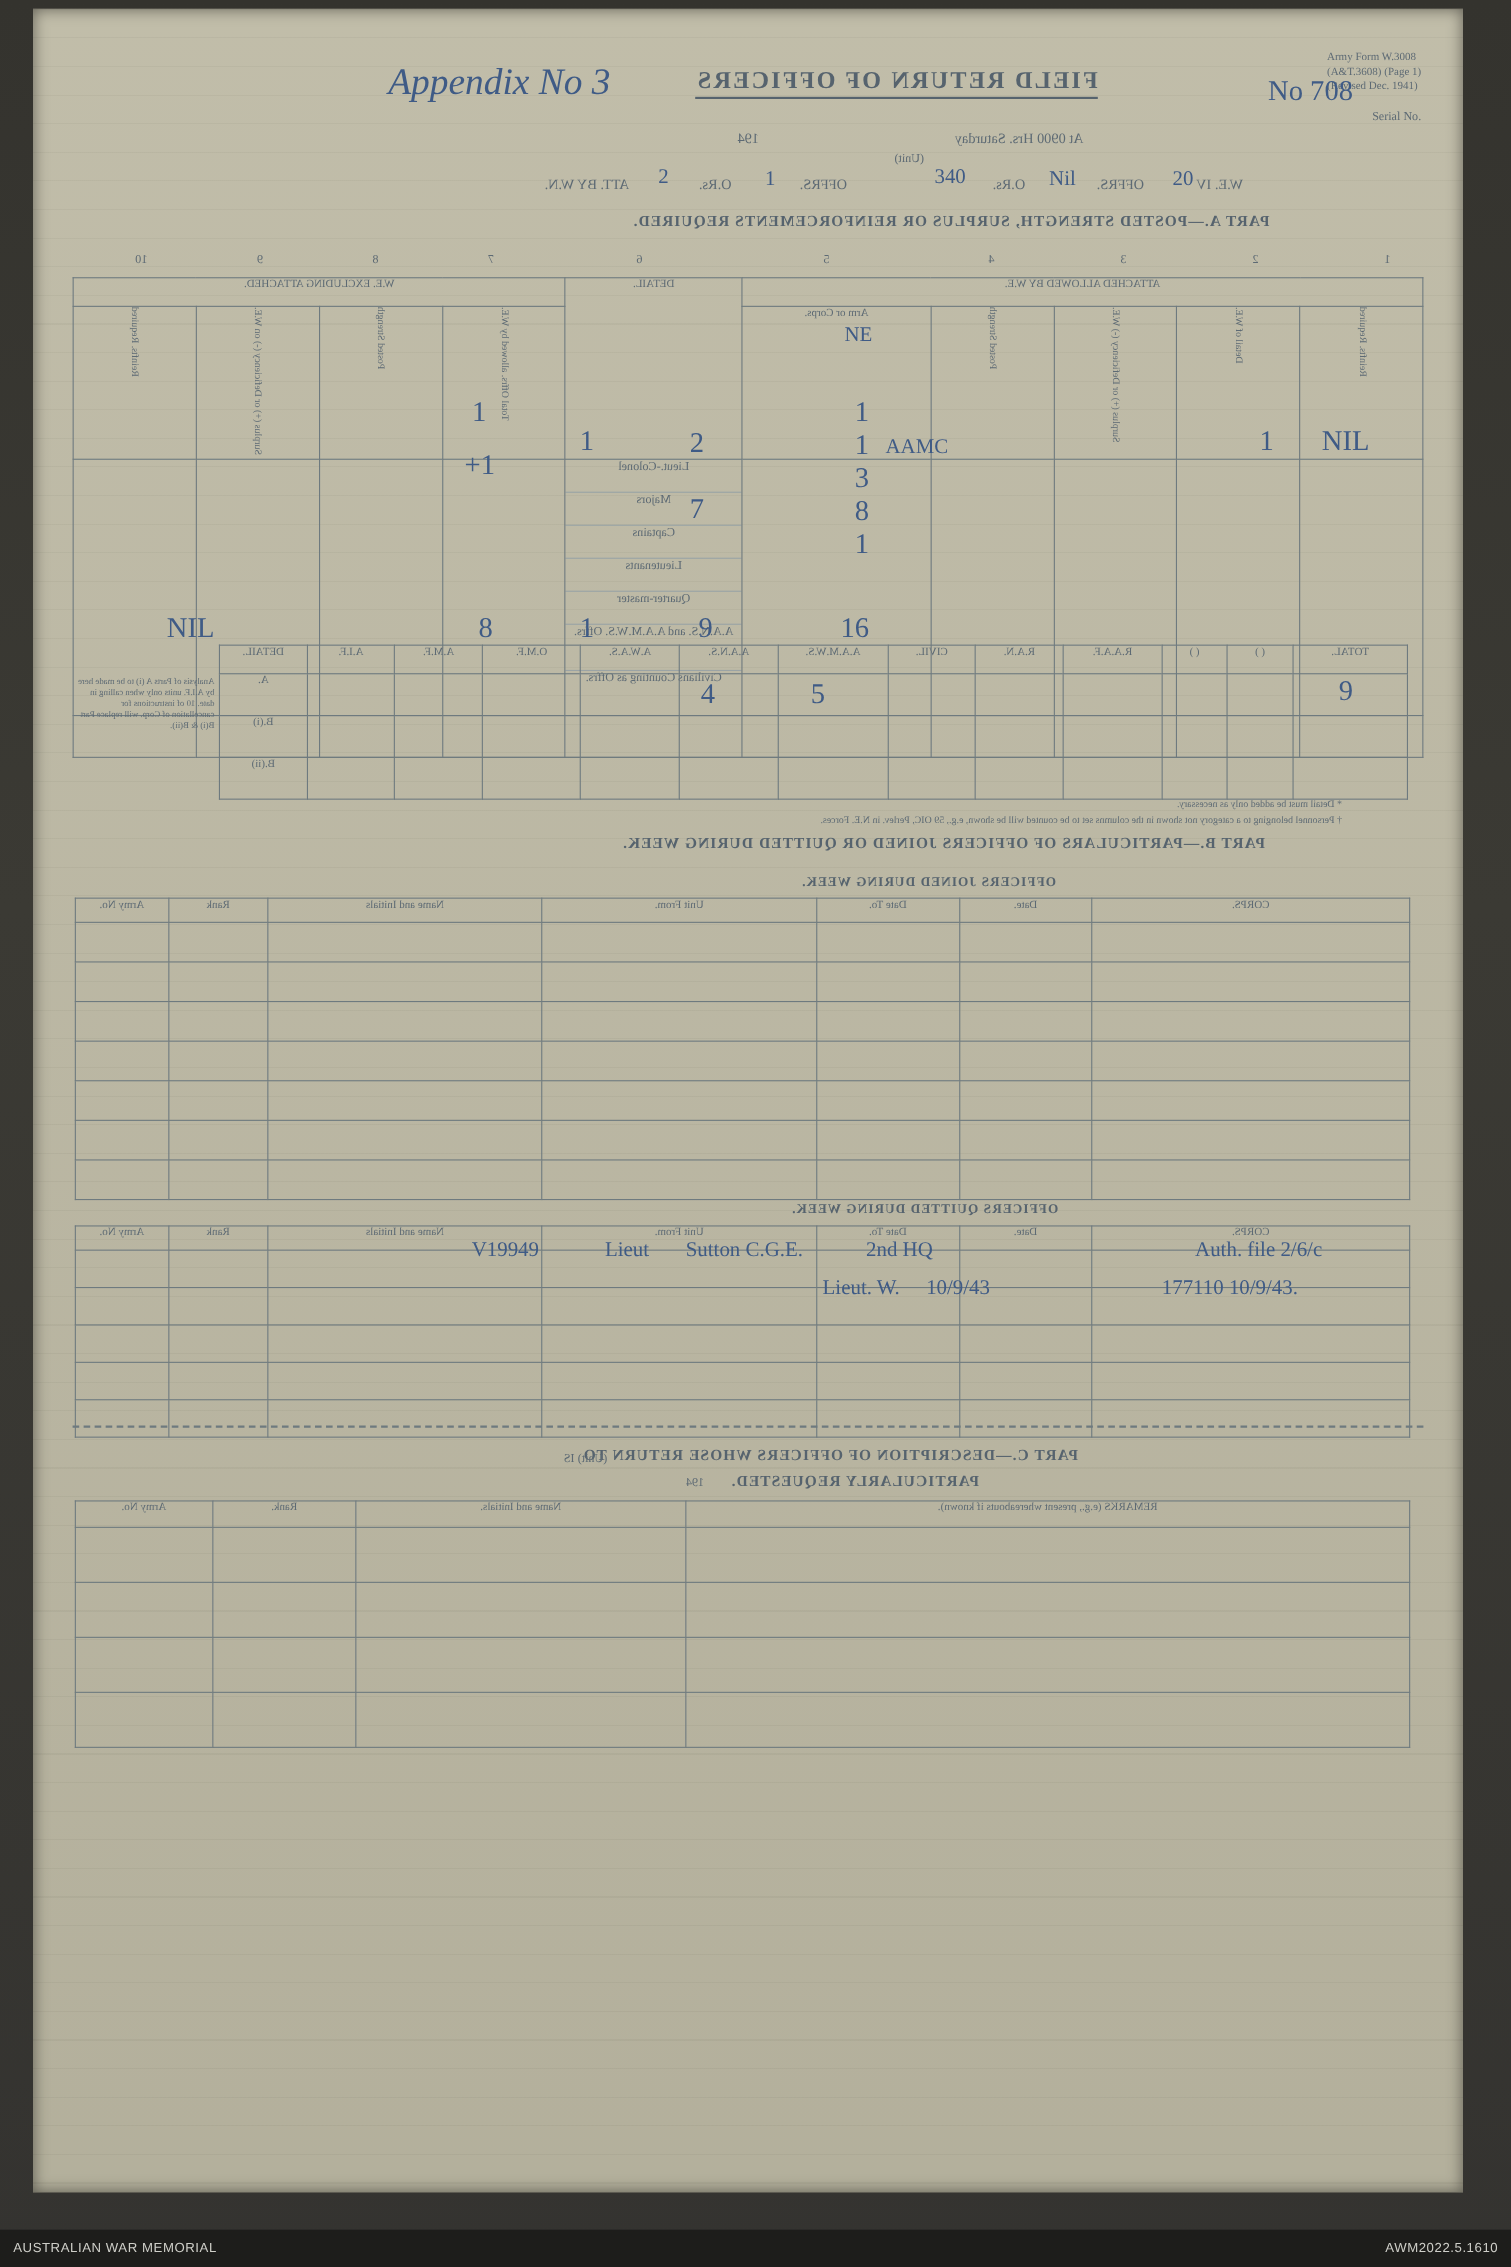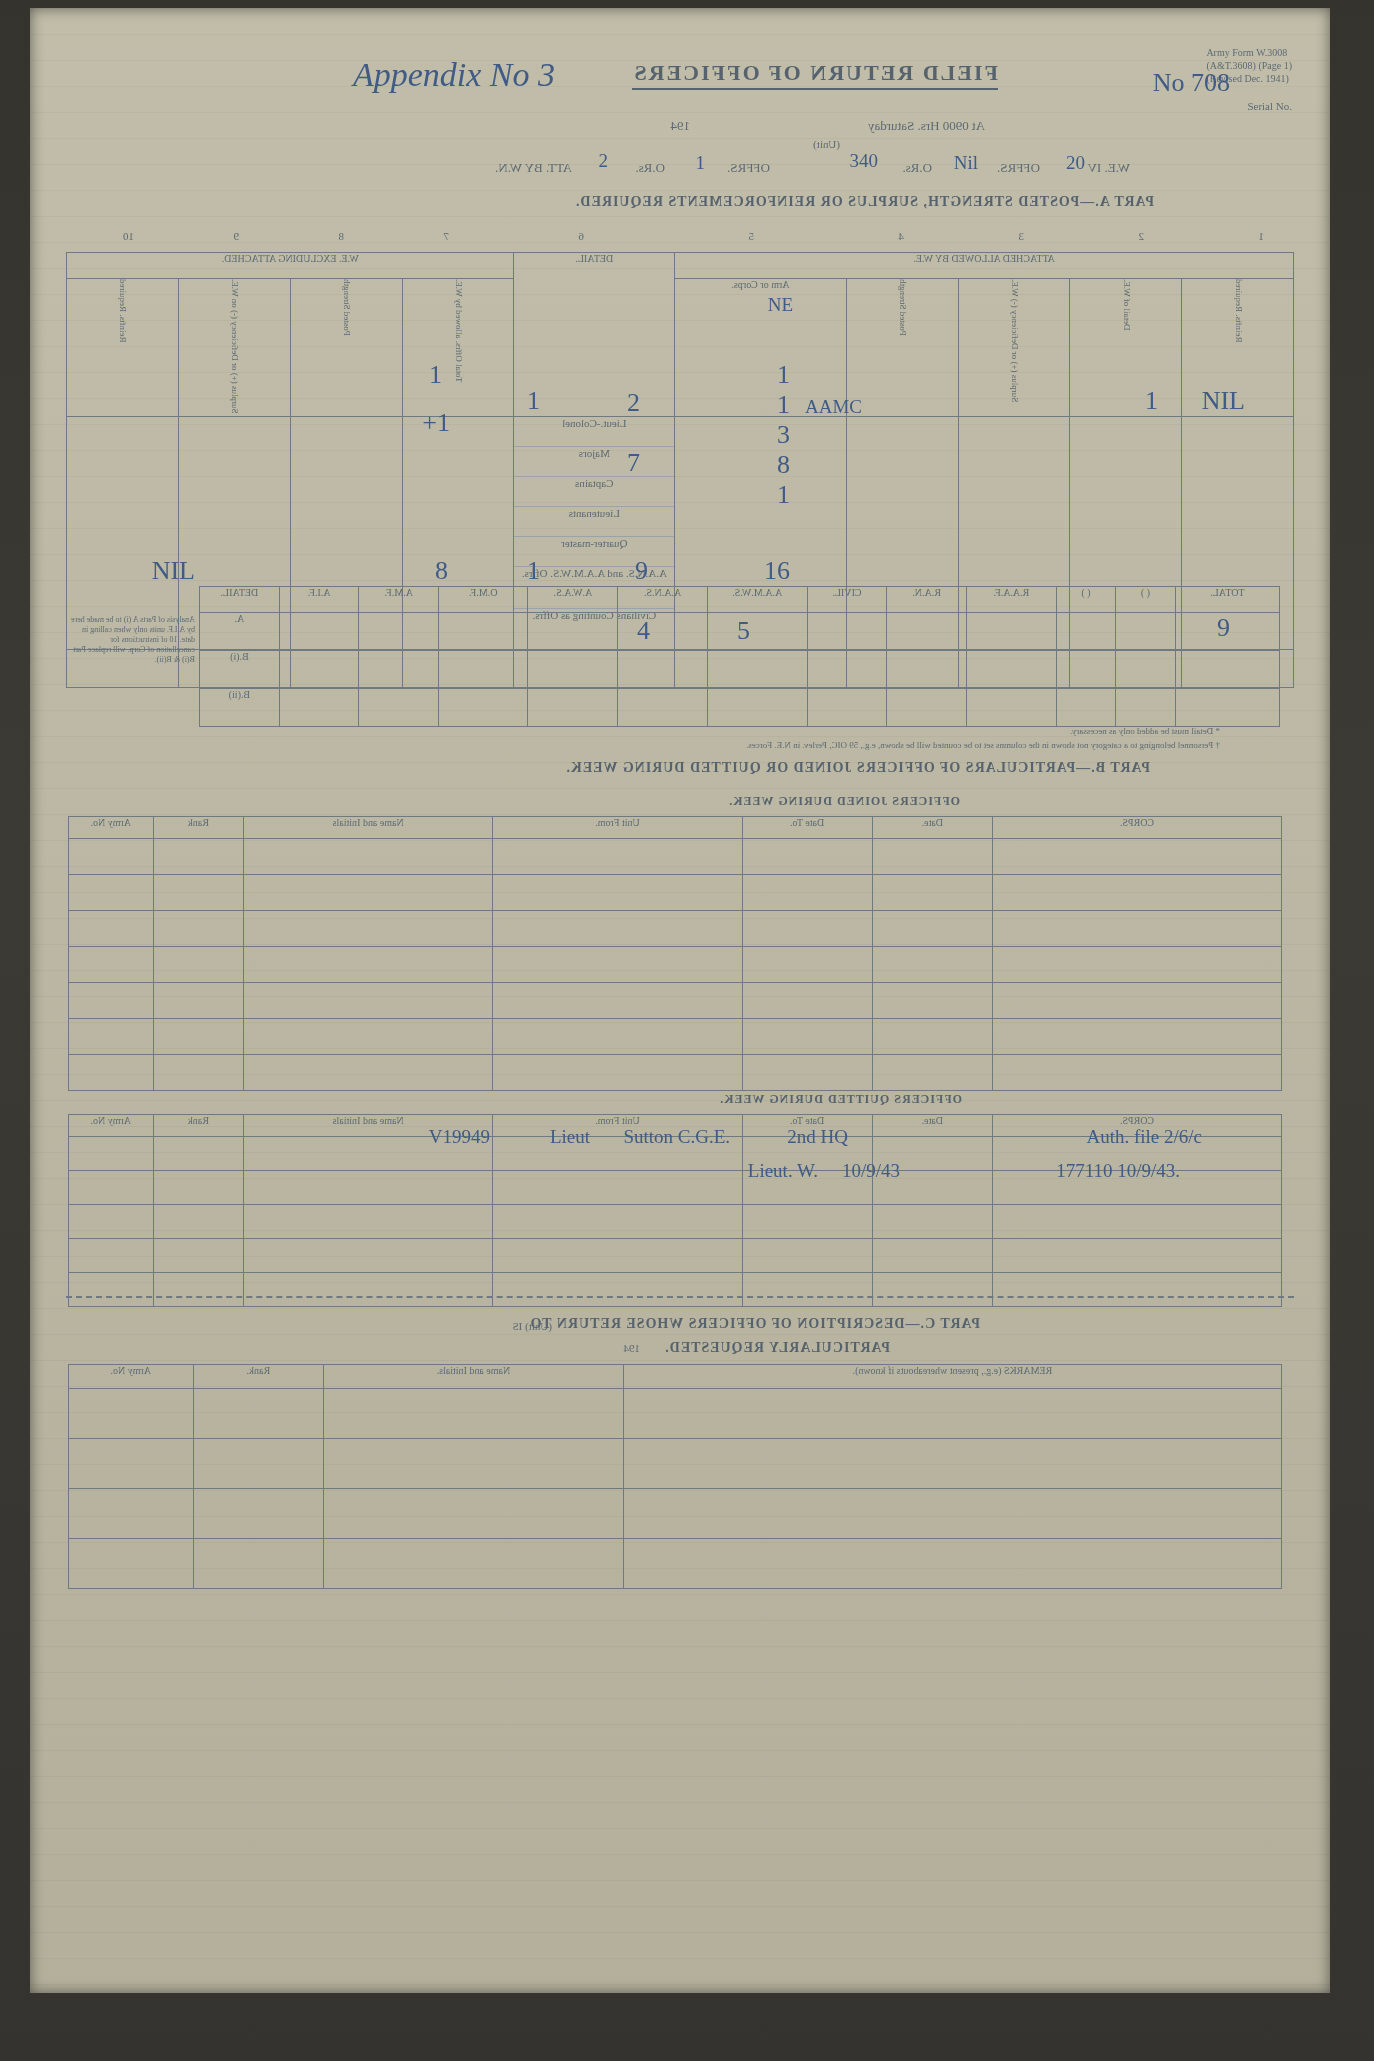--- a/index.html
+++ b/index.html
@@ -461,13 +461,17 @@
               <td></td>
               <td></td>
               <td></td>
             </tr>
       </tbody>
         </table>
 
     </div>
   </div>
 
+  <div class="footer">
+    <span class="lbl" style="left:12px;">AUSTRALIAN WAR MEMORIAL</span>
+    <span class="lbl" style="right:12px;">AWM2022.5.1610</span>
+  </div>
 </div>
 
 </body></html>

